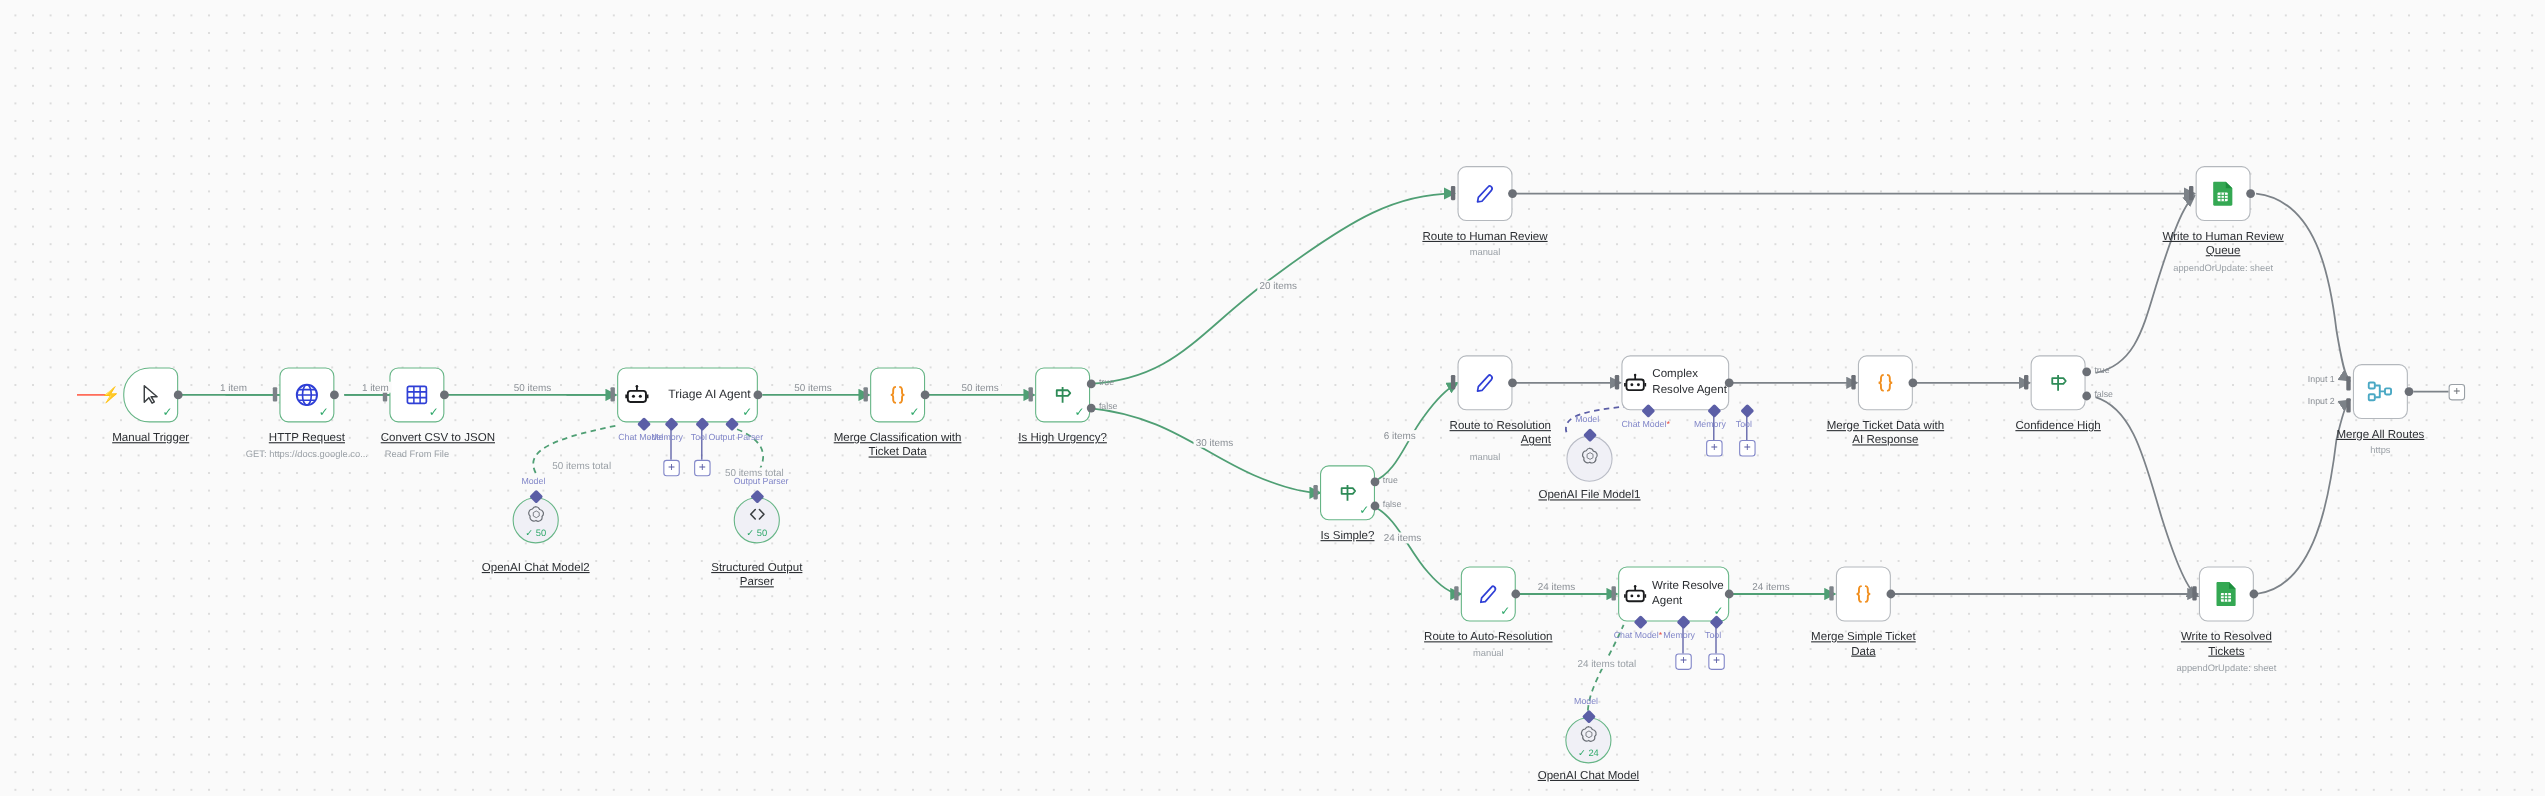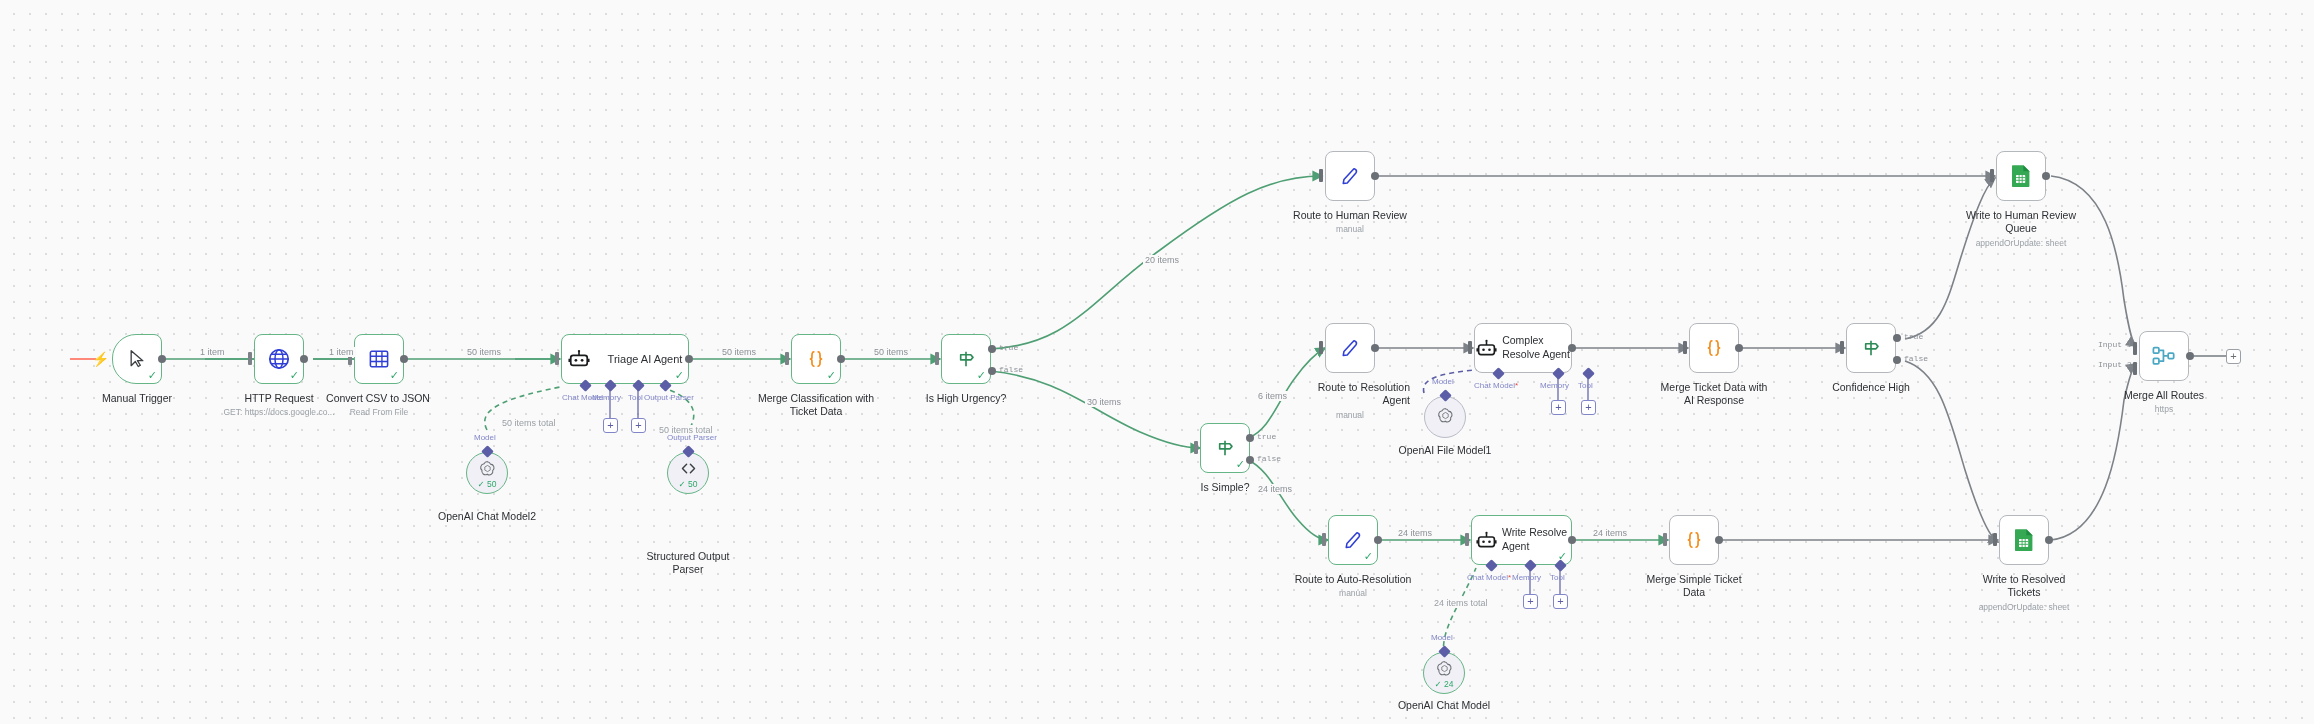--- a/index.html
+++ b/index.html
@@ -25,38 +25,39 @@
     display:flex;align-items:center;justify-content:center;
   }
   .node.ok{border-color:#66b586;}
   .node .glyph{display:flex;align-items:center;justify-content:center;width:100%;height:100%;}
 
   
   .nlabel{
     position:absolute;text-align:center;
     font-size:10.5px;color:#2c2f33;line-height:1.28;
     white-space:pre-line;
+    text-decoration:underline;
   }
   .nsub{
     position:absolute;text-align:center;
     font-size:8.5px;color:#9aa0a6;line-height:1.25;
   }
 
   
   .port-out{
     position:absolute;width:8px;height:8px;border-radius:50%;
     background:#6b6f76;
   }
   .port-in{
     position:absolute;width:4px;height:13px;border-radius:1px;
     background:#6b6f76;
   }
   .port-in.ok{background:#7c8288;}
   .ptxt{
-    position:absolute;font-size:8px;color:#8b9096;white-space:nowrap;font-family:Liberation Mono, monospace;
+    position:absolute;font-size:8px;color:#8b9096;white-space:nowrap;
   }
 
   
   .check{
     position:absolute;right:4px;bottom:2px;color:#2fa86a;font-size:11px;line-height:1;
   }
 
   
   .subnode{
     position:absolute;width:42px;height:42px;border-radius:50%;
@@ -196,21 +197,21 @@
     <span class="glyph">
       <svg width="22" height="22" viewBox="0 0 24 24">
           <rect x="2.6" y="3.6" width="18.8" height="16.8" rx="1.6" fill="none" stroke="#2f3fd6" stroke-width="1.7"></rect>
           <path d="M2.6 9 H21.4 M2.6 14.7 H21.4 M9 3.6 V20.4 M15.2 3.6 V20.4" stroke="#2f3fd6" stroke-width="1.5"></path>
         </svg>
     </span>
     <span class="check">✓</span>
   </div>
   <div class="port-in ok" style="left:348px;top:352px;"></div>
   <div class="port-out" style="left:400px;top:355px;"></div>
-  <div class="nlabel" style="left:318px;top:392px;width:120px;">Convert CSV to JSON</div>
+  <div class="nlabel" style="left:330px;top:392px;width:120px;text-align:right;">Convert CSV to JSON</div>
   <div class="nsub" style="left:329px;top:407px;width:100px;">Read From File</div>
 
   <div class="node ok" style="left:561px;top:334px;width:128px;">
     <span class="glyph" style="width:auto;margin-right:6px;">
       <svg width="22" height="22" viewBox="0 0 24 24">
           <rect x="3" y="8" width="18" height="11" rx="2.6" fill="none" stroke="#1b1c1e" stroke-width="1.9"></rect>
           <path d="M12 4.2 V8" stroke="#1b1c1e" stroke-width="1.8"></path>
           <circle cx="12" cy="3.4" r="1.3" fill="#1b1c1e"></circle>
           <circle cx="8.6" cy="13.4" r="1.5" fill="#1b1c1e"></circle>
           <circle cx="15.4" cy="13.4" r="1.5" fill="#1b1c1e"></circle>
@@ -252,21 +253,21 @@
   <div class="subnode ok" style="left:667px;top:452px;">
     <span class="glyph" style="margin-bottom:6px;">
       <svg width="19" height="19" viewBox="0 0 24 24">
           <path d="M9.6 6.5 L4.4 12 L9.6 17.5 M14.4 6.5 L19.6 12 L14.4 17.5" fill="none" stroke="#3c4043" stroke-width="1.8" stroke-linecap="round" stroke-linejoin="round"></path>
         </svg>
     </span>
     <span class="subcount">✓ <span>50</span></span>
   </div>
   <div class="diamond" style="left:684px;top:447px;"></div>
   <div class="conn-label" style="left:667px;top:433px;">Output Parser</div>
-  <div class="nlabel" style="left:628px;top:510px;width:120px;margin-top:40px;">Structured Output
+  <div class="nlabel" style="left:628px;top:510px;width:120px;">Structured Output
 Parser</div>
 
   <div class="node ok" style="left:791px;top:334px;">
     <span class="glyph">
       <svg width="22" height="22" viewBox="0 0 24 24">
           <path d="M9.6 4.2 C7.2 4.2 7.6 8.4 7.6 10 C7.6 11 6.4 12 5.2 12 C6.4 12 7.6 13 7.6 14 C7.6 15.6 7.2 19.8 9.6 19.8 M14.4 4.2 C16.8 4.2 16.4 8.4 16.4 10 C16.4 11 17.6 12 18.8 12 C17.6 12 16.4 13 16.4 14 C16.4 15.6 16.8 19.8 14.4 19.8" fill="none" stroke="#f19021" stroke-width="1.9" stroke-linecap="round"></path>
         </svg>
     </span>
     <span class="check">✓</span>
   </div>

